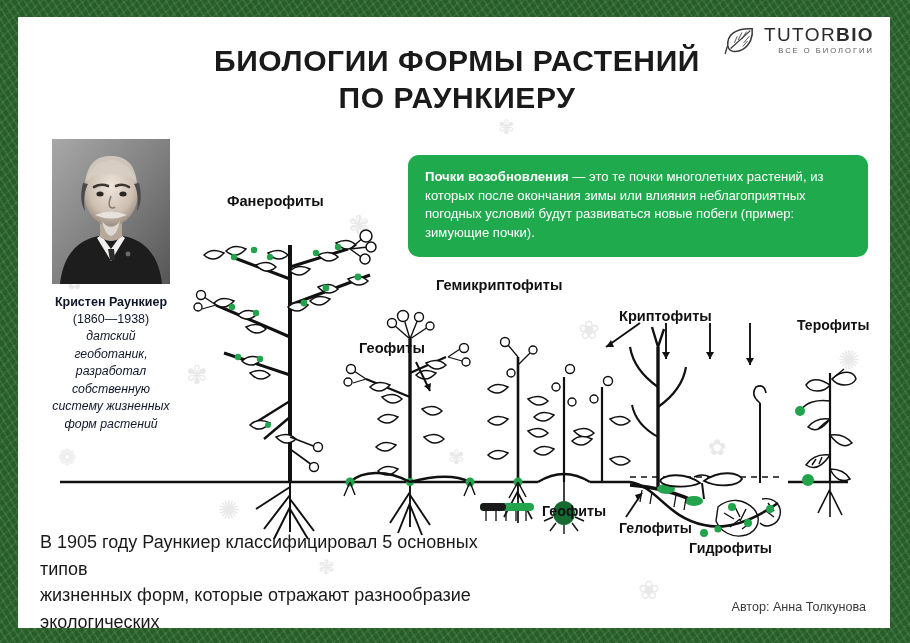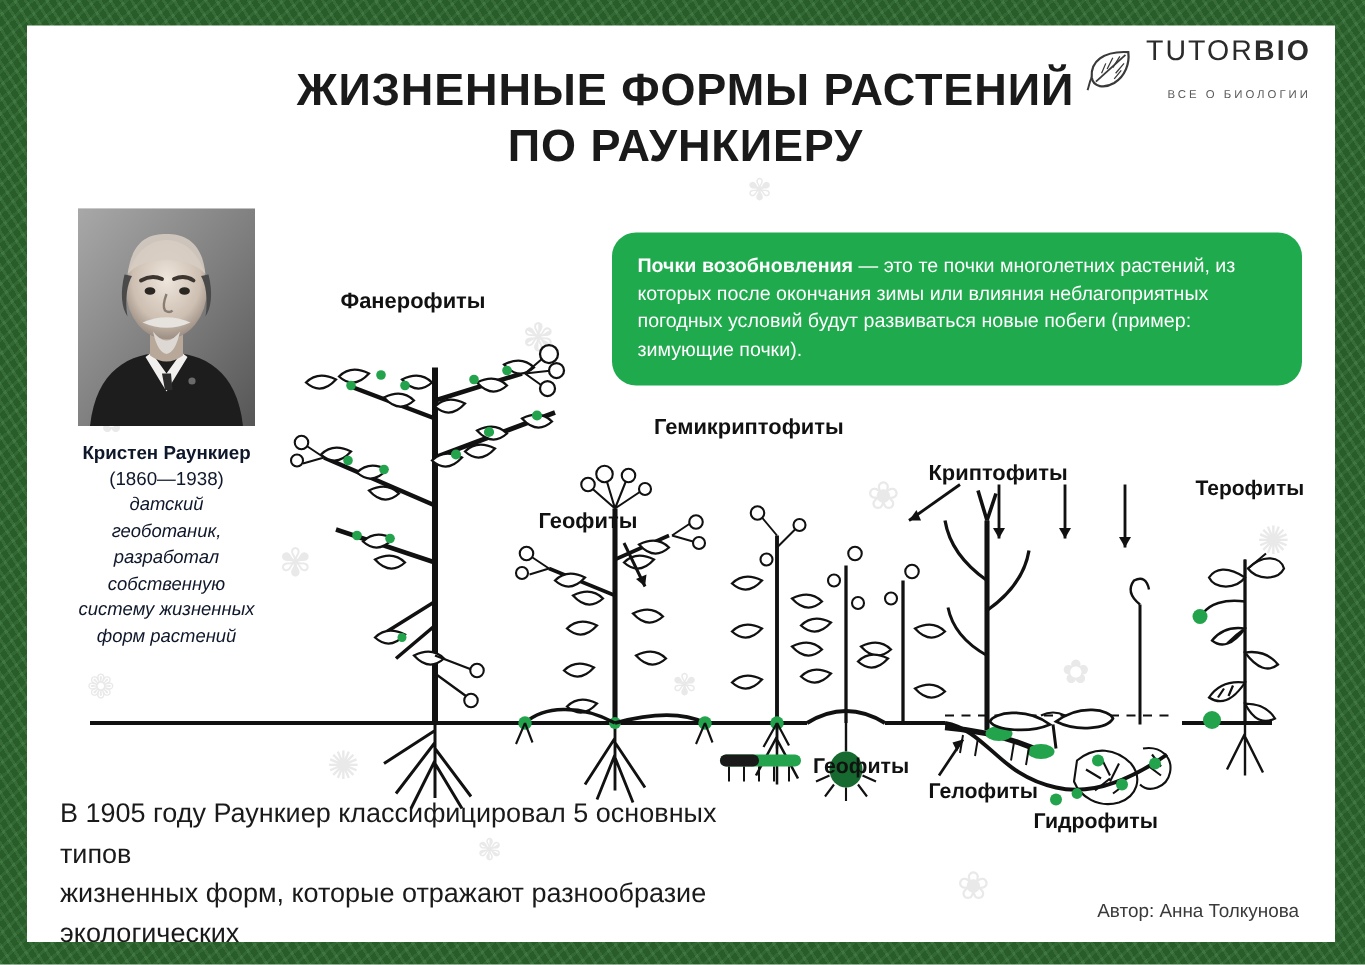--- a/index.html
+++ b/index.html
@@ -44,39 +44,39 @@
 
   
   .wm{position:absolute;color:#e9e9e9;font-size:26px;line-height:1;user-select:none;}
 
   
   .logo{position:absolute;right:16px;top:8px;display:flex;align-items:center;gap:8px;}
   .logo-mark{width:32px;height:30px;flex:0 0 auto;}
   .logo-txt{display:flex;flex-direction:column;line-height:1;}
   .logo-main{font-size:19px;letter-spacing:1.4px;color:#2b2b2b;font-weight:400;}
   .logo-main b{font-weight:800;}
-  .logo-sub{font-size:7.6px;letter-spacing:2.0px;color:#5a5a5a;margin-top:15px;text-align:right;}
+  .logo-sub{font-size:7.6px;letter-spacing:2.0px;color:#5a5a5a;margin-top:3px;text-align:right;}
 
   
   .title{position:absolute;left:130px;top:26px;width:618px;text-align:center;
     font-size:30px;font-weight:800;letter-spacing:.6px;color:#1a1a1a;line-height:1.22;}
 
   
   .portrait-wrap{position:absolute;left:34px;top:122px;width:118px;}
   .portrait{width:118px;height:145px;position:relative;overflow:hidden;
     background:linear-gradient(170deg,#9d9d9d 0%,#7c7c7c 40%,#5e5e5e 100%);}
   .portrait svg{position:absolute;inset:0;}
   .pcap{margin-top:10px;text-align:center;color:#0f172a;}
   .pcap .nm{font-size:12.5px;font-weight:700;line-height:1.3;}
   .pcap .yr{font-size:12.5px;line-height:1.45;}
   .pcap .it{font-size:12.3px;font-style:italic;line-height:1.42;}
 
   
   .callout{position:absolute;left:390px;top:138px;width:460px;
-    background:#1faa4d;border-radius:16px;padding:13px 19px 15px 17px;
+    background:#1faa4d;border-radius:11px;padding:13px 19px 15px 17px;
     box-sizing:border-box;color:#ffffff;font-size:13.1px;line-height:1.42;}
   .callout b{font-weight:800;}
 
   
   .diagram{position:absolute;left:0;top:170px;width:872px;height:390px;}
 
   
   .lab{position:absolute;font-weight:800;color:#111;white-space:nowrap;}
 
   
@@ -117,21 +117,21 @@
           <path d="M4 22 C2 26 2 29 1 31" fill="none" stroke="#3a3a3a" stroke-width="1.4"></path>
         </svg>
       </span>
       <span class="logo-txt">
         <span class="logo-main"><span>TUTOR</span><b>BIO</b></span>
         <span class="logo-sub">ВСЕ О БИОЛОГИИ</span>
       </span>
     </div>
 
     <div class="title">
-      <div>ЖИЗНЕННЫЕ ФОРМЫ РАСТЕНИЙ</div>
+      <div>БИОЛОГИИ ФОРМЫ РАСТЕНИЙ</div>
       <div>ПО РАУНКИЕРУ</div>
     </div>
 
     <div class="portrait-wrap">
       <div class="portrait">
         <svg viewBox="0 0 118 145" width="118" height="145" preserveAspectRatio="none">
           <defs>
             <linearGradient id="bgp" x1="0" y1="0" x2="1" y2="1">
               <stop offset="0%" stop-color="#a8a8a8"></stop>
                 <stop offset="55%" stop-color="#7d7d7d"></stop>

